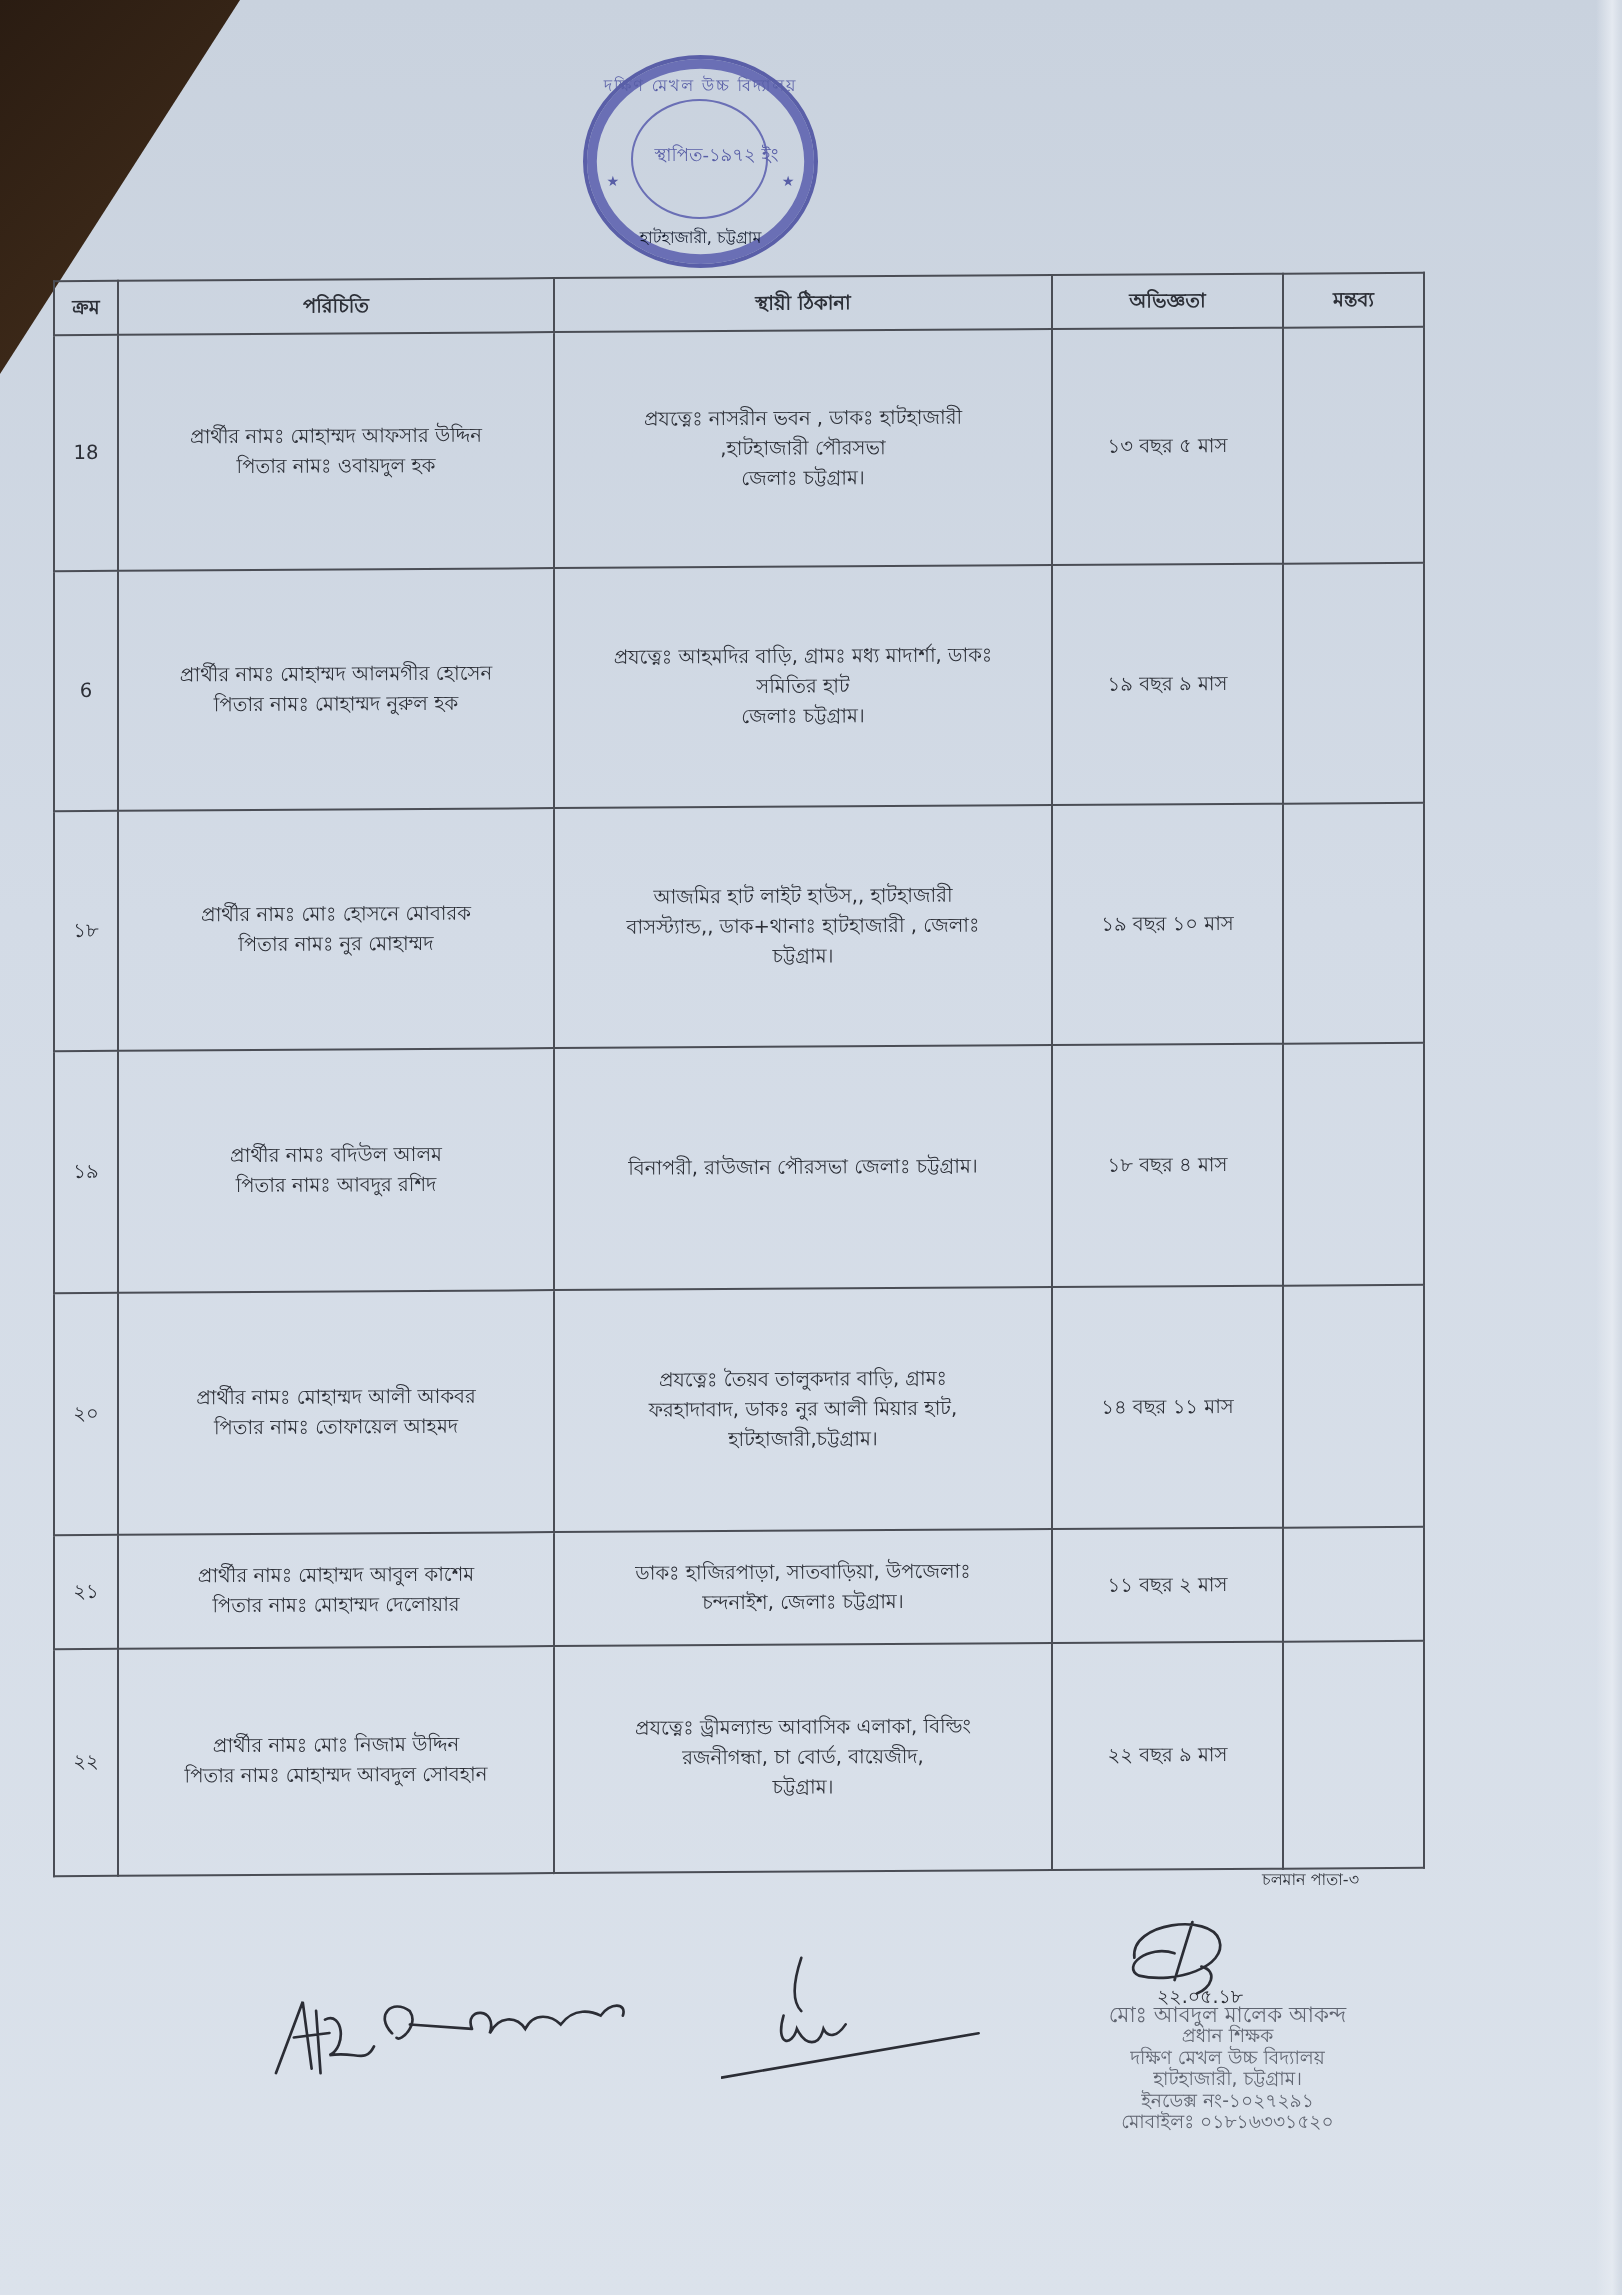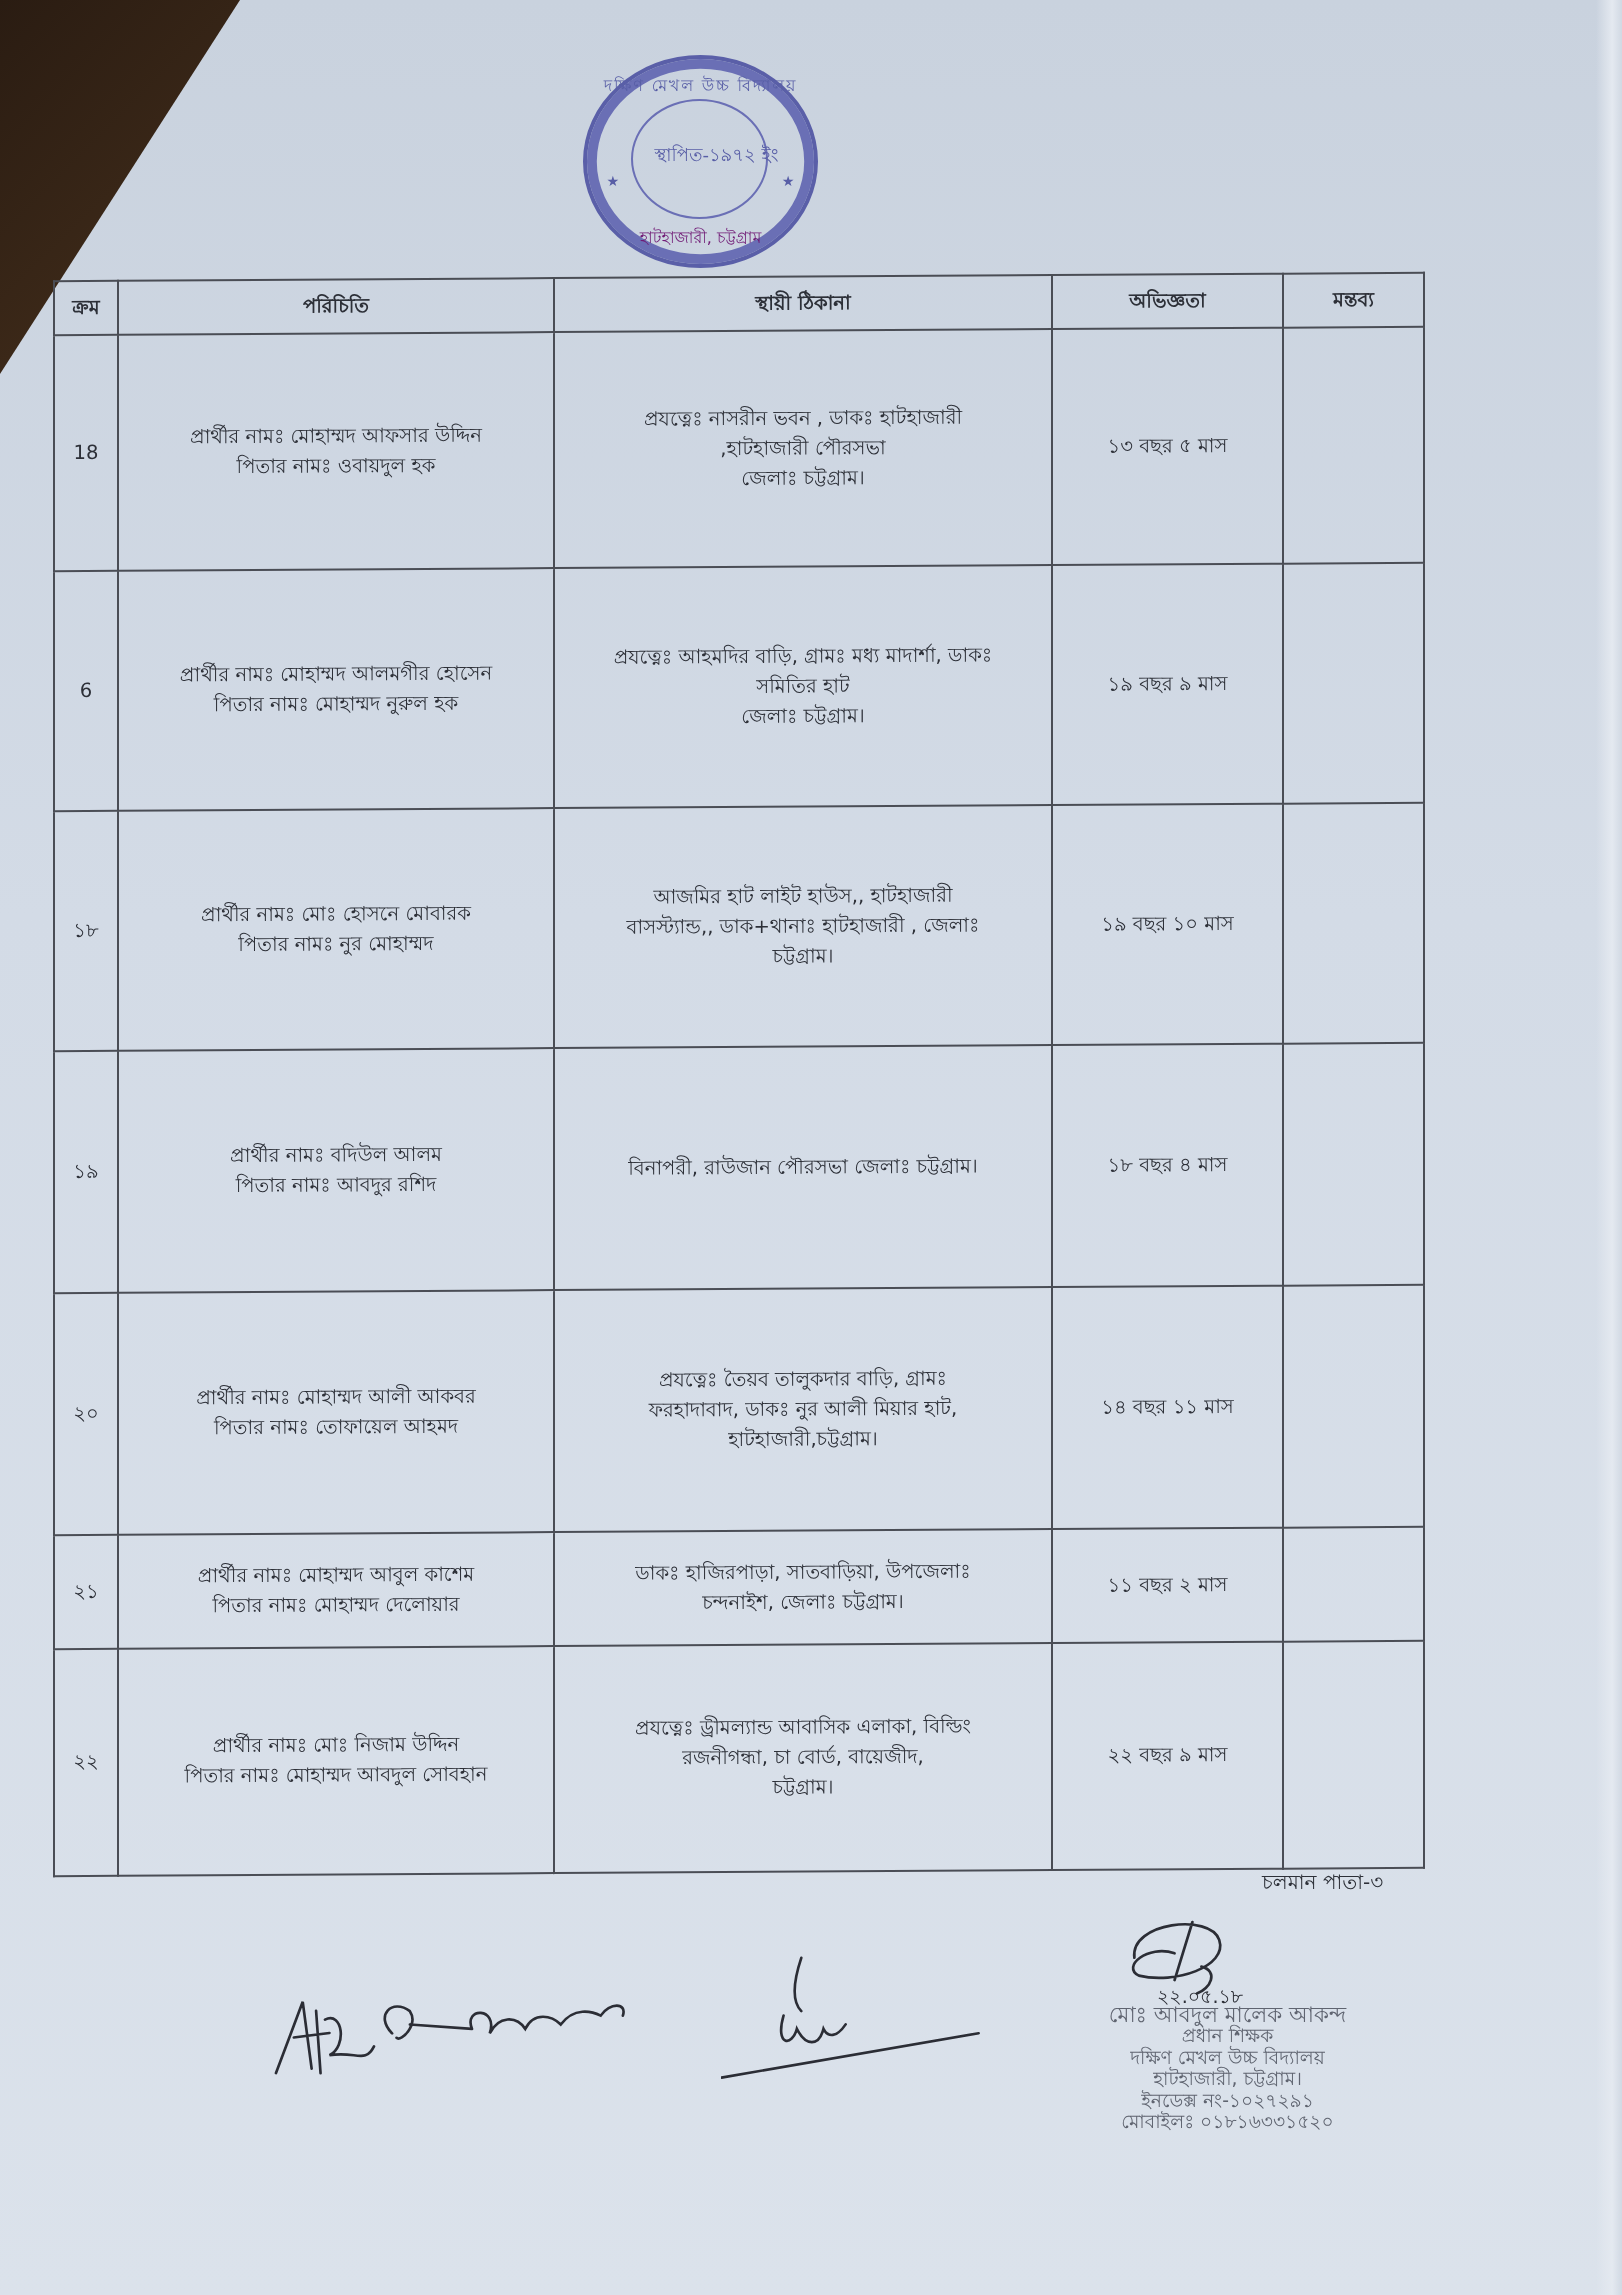--- a/index.html
+++ b/index.html
@@ -32,21 +32,21 @@
   .seal-text-top {
     position:absolute; left:0; right:0; top:14.2px; text-align:center;
     color:#585ea6; font-size:16px; letter-spacing:1.8px;
   }
   .seal-text-mid {
     position:absolute; left:0; right:0; top:82px; text-align:center;
     color:#585ea6; font-size:18px;padding-left:32px;
   }
   .seal-text-bottom {
     position:absolute; left:0; right:0; bottom:12.5px; text-align:center;
-    color:#701a75; font-size:16px;
+    color:#0f172a; font-size:16px;
   }
   .seal-star { position:absolute; color:#585ea6; font-size:14.2px; }
 
   
   .doc-table {
     position:absolute; left:53px; top:276px; width:1370px;
     border-collapse:collapse; table-layout:fixed;
     transform: skewY(-0.35deg);
   }
   .doc-table th, .doc-table td {
@@ -56,21 +56,21 @@
   .doc-table th { font-weight:bold; height:41px; font-size:19.6px; }
   .col-serial { width:64px; }
   .col-identity { width:436px; }
   .col-address { width:498px; }
   .col-experience { width:231px; }
   .col-remarks { width:141px; }
   .cell-serial { font-size:19.6px; }
   .line { display:block; }
 
   .continued {
-    position:absolute; left:1262px; top:1867px; font-size:20px; color:#2d3038;
+    position:absolute; left:1262px; top:1867px; font-size:16px; color:#2d3038;
   }
   
   .sig { position:absolute; }
   .sig svg path { fill:none; stroke:#2b2d35; stroke-width:3; stroke-linecap:round; }
   .officer {
     position:absolute; left:1032px; top:2004px; width:391px; text-align:center;
     color:#5f6470; font-size:18.7px; line-height:21.4px;
   }
   .officer .name { font-size:21.4px; }
   .officer-date {

